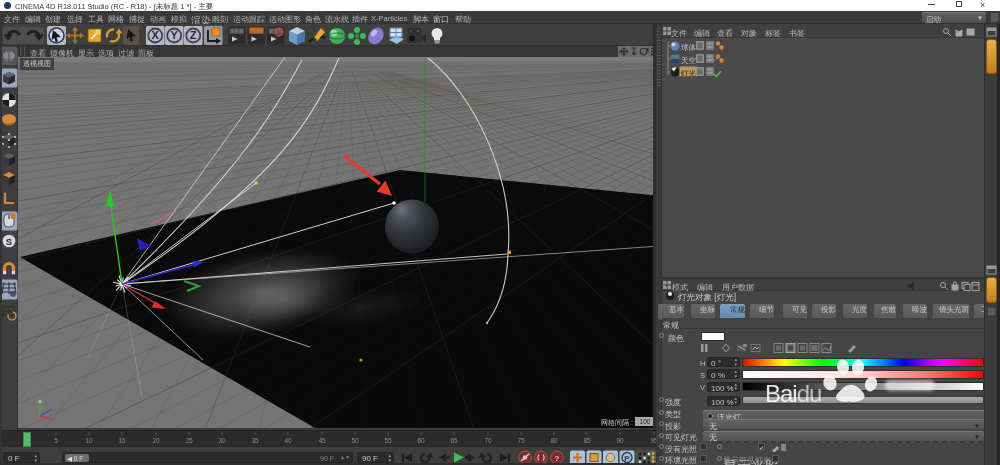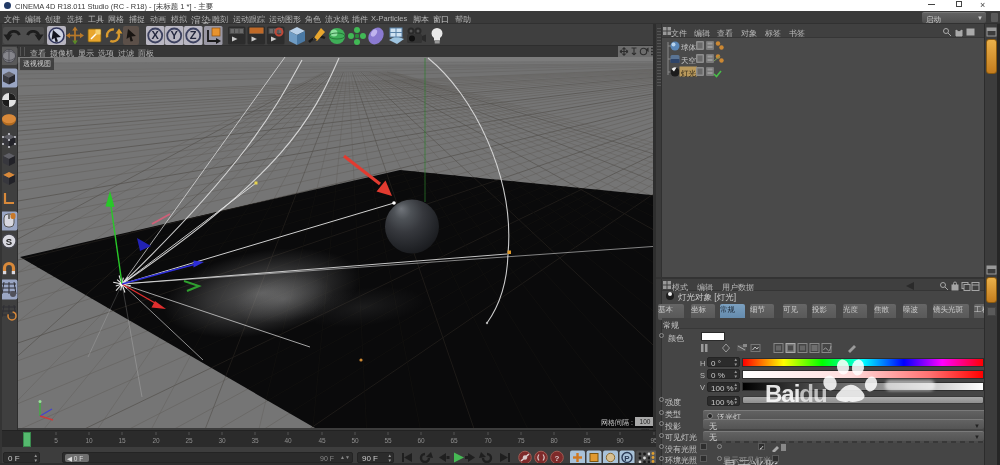--- a/index.html
+++ b/index.html
@@ -1,17 +1,17 @@
 <!DOCTYPE html>
 <html><head><meta charset="utf-8"><style>
 *{margin:0;padding:0;box-sizing:border-box}
 html,body{width:1000px;height:465px;overflow:hidden;background:#3c3c3c;font-family:"Liberation Sans",sans-serif;}
 .abs{position:absolute}
 .fld{position:absolute;background:#2b2b2b;border-radius:2px;border:1px solid #242424;color:#c9c9c9;font-size:8px;line-height:1}
-.tab{position:absolute;height:16px;background:linear-gradient(#656565,#565656);border-radius:2px;color:#c9c9c9;font-size:7.5px;text-align:left;line-height:11px}
+.tab{position:absolute;height:16px;background:linear-gradient(#656565,#565656);border-radius:2px;color:#c9c9c9;font-size:7.5px;text-align:right;line-height:11px}
 .dd{position:absolute;background:linear-gradient(#626262,#545454);border-radius:2px;border-top:1px solid #7a7a7a;color:#d2d2d2;font-size:8px;line-height:9px;height:10px}
 .bullet{position:absolute;width:5px;height:5px;border:1px solid #8a8a8a;border-radius:50%}
 </style></head><body>
 <div class="abs" style="left:0;top:0;width:1000px;height:465px;background:#3c3c3c">
 <div class="abs" style="left:0;top:0;width:1000px;height:20px;background:#fff">
       <div class="abs" style="left:4px;top:2px;width:7px;height:7px;border-radius:50%;background:#223a66"></div>
       <div class="abs" style="left:15px;top:1.5px;font-size:7.5px;color:#3a3a3a">CINEMA 4D R18.011 Studio (RC - R18) - [未标题 1 *] - 主要</div>
       <div class="abs" style="left:928px;top:4px;width:7px;height:1px;background:#444"></div>
       <div class="abs" style="left:956px;top:1px;width:6px;height:6px;border:1px solid #444"></div>
       <div class="abs" style="left:980px;top:0px;font-size:9px;color:#444">×</div>
@@ -686,21 +686,21 @@
           <rect x="10" y="1" width="5" height="7" fill="#888"></rect>
         </svg>
         <div class="bullet" style="left:-3px;top:176.5px"></div>
         <div class="abs" style="left:3px;top:176.0px;font-size:8px;color:#c5c5c5">环境光照</div>
         <div class="abs" style="left:38px;top:175.5px;width:7px;height:7px;background:#2e2e2e;border:1px solid #5a5a5a;font-size:6.5px;color:#e5e5e5;text-align:center;line-height:7px"></div>
         <div class="bullet" style="left:55px;top:176.5px"></div>
         <div class="abs" style="left:61px;top:176.0px;font-size:8px;color:#9a9a9a">显示可见灯光</div>
         <div class="abs" style="left:110px;top:175.5px;width:7px;height:7px;background:#2e2e2e;border:1px solid #5a5a5a;font-size:6.5px;color:#e5e5e5;text-align:center;line-height:7px"></div>
         <div class="abs" style="left:-3px;top:185.5px;width:120px;height:2px;background:#4f4f4f"></div>
         <div class="abs" style="left:103px;top:73px;width:175px;height:52px;filter:blur(0.5px)">
-<div class="abs" style="left:0;top:28px;font-size:24px;font-weight:bold;color:rgba(255,255,255,0.88);letter-spacing:-1px">Bai<span style="opacity:0.75">du</span></div>
+<div class="abs" style="left:0;top:28px;font-size:24px;font-weight:normal;color:rgba(255,255,255,0.88);letter-spacing:-1px">Bai<span style="opacity:0.75">du</span></div>
 <svg class="abs" style="left:58px;top:3px" width="66" height="48" viewBox="0 0 66 48" fill="rgba(255,255,255,0.85)">
 <ellipse cx="20" cy="12" rx="6" ry="7.5" transform="rotate(-10 20 12)"></ellipse>
 <ellipse cx="35" cy="12.5" rx="6" ry="8" transform="rotate(8 35 12.5)"></ellipse>
 <ellipse cx="7" cy="28" rx="6.5" ry="7.5" transform="rotate(-20 7 28)"></ellipse>
 <ellipse cx="48" cy="29" rx="6" ry="7.5" transform="rotate(18 48 29)"></ellipse>
 <path d="M17,36 q10,-12 21,-1 q8,8 -2,11 q-8,2 -10,0 q-2,2 -9,0 q-8,-3 0,-10z"></path>
 </svg>
 <div class="abs" style="left:120px;top:28px;width:50px;height:11px;border-radius:5px;background:rgba(255,255,255,0.55);filter:blur(1.5px)"></div>
 </div>
       </div>

